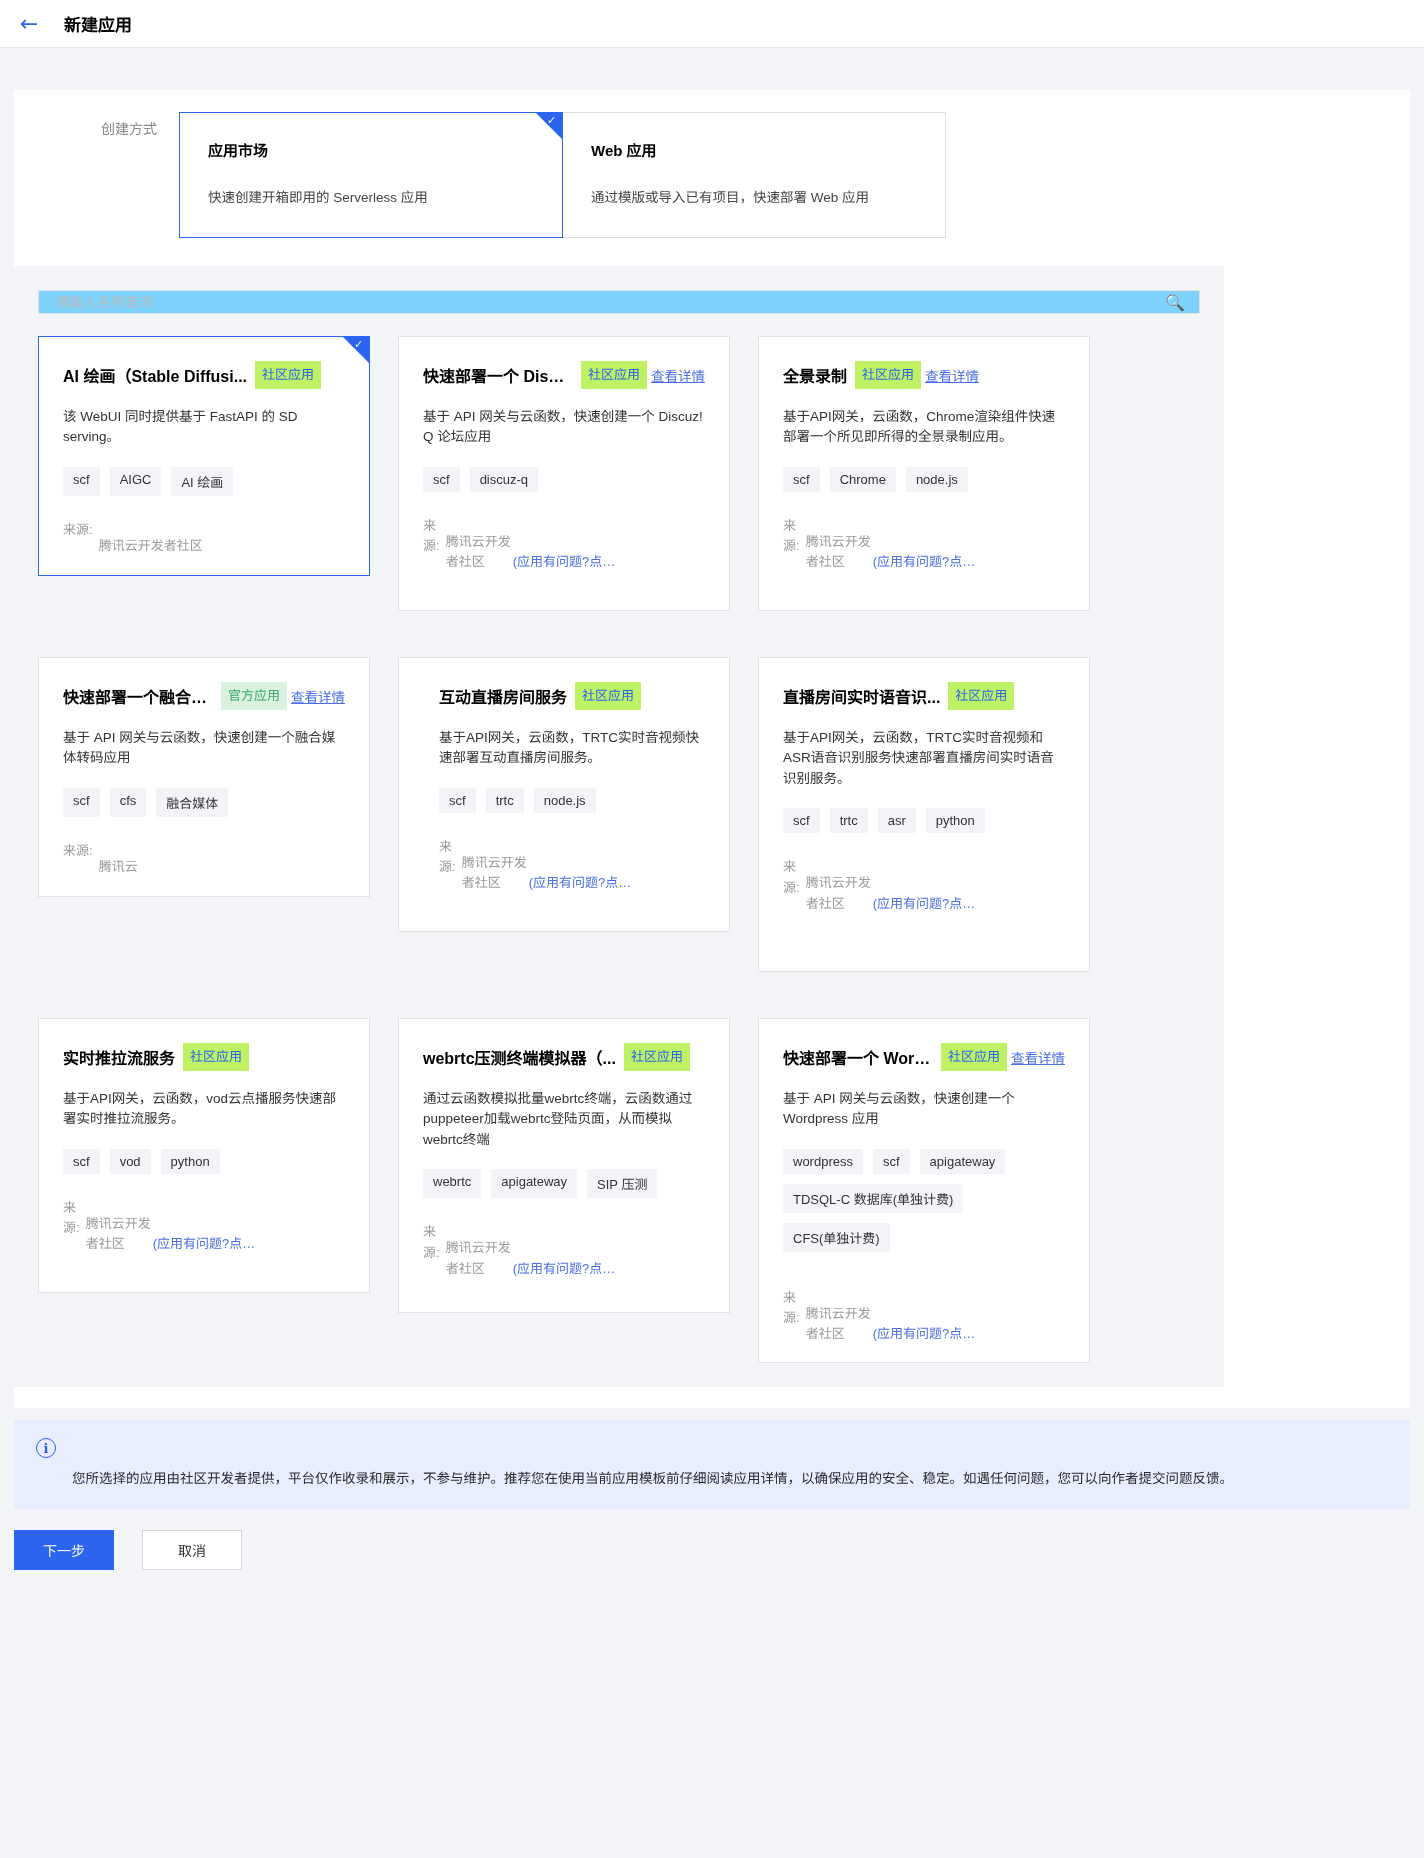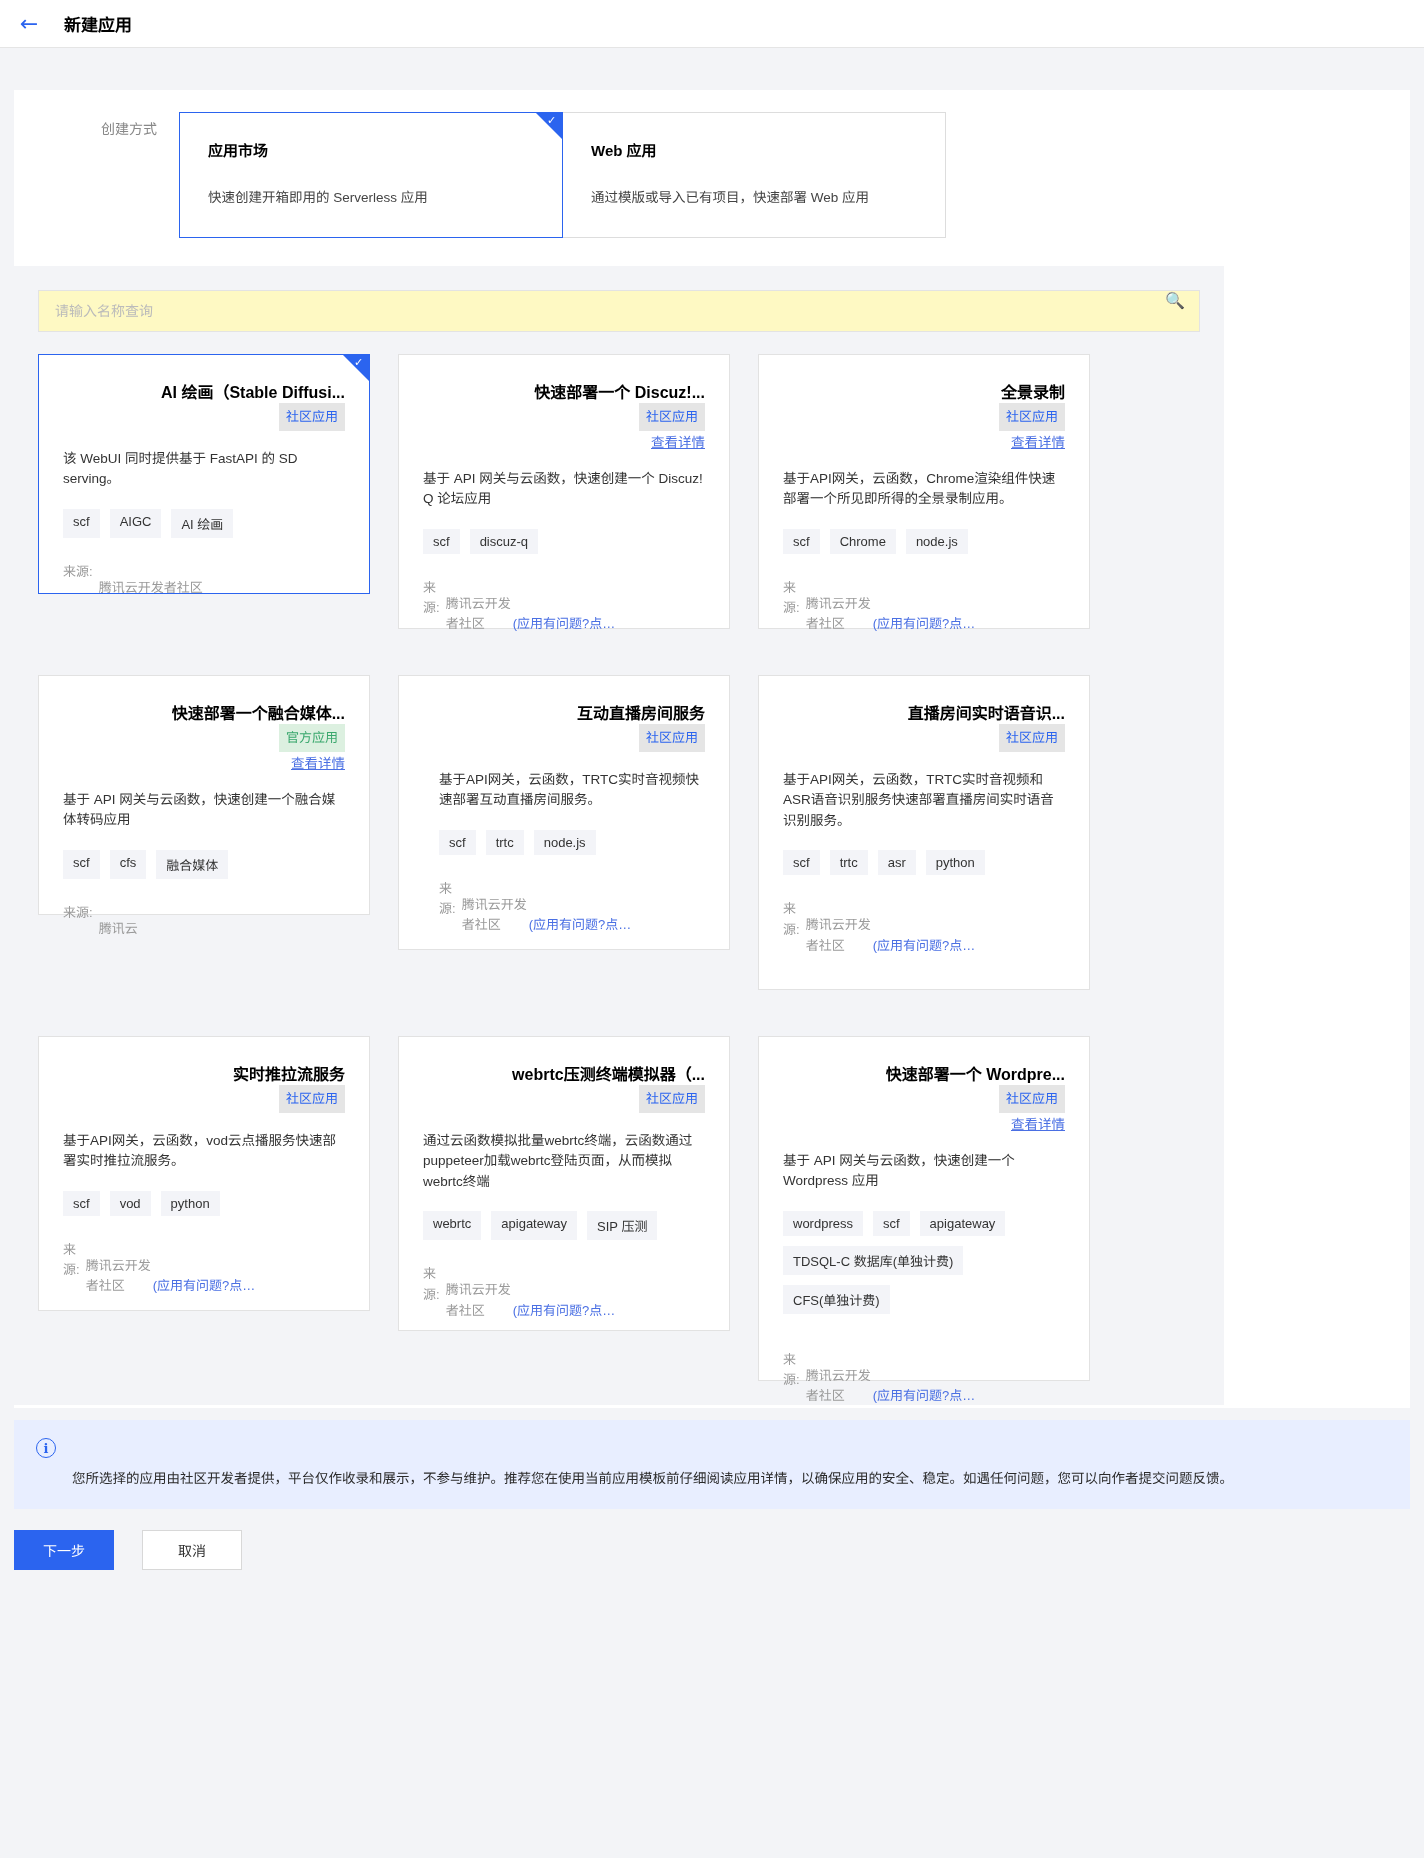--- a/index.html
+++ b/index.html
@@ -65,53 +65,53 @@
     color:#fff; font-size:11px; font-weight:bold;
     font-family:"DejaVu Sans",sans-serif;
   }
 
   
   .tpl-panel{
     background:#f3f4f7; width:1210px; padding:24px;
     position:relative;
   }
   .search-box{
-    height:42px; background:#fef9c3; border:1px solid #e3e3e3;
-    display:flex; padding:0 14px;
+    height:24px; background:#7dd3fc; border:1px solid #e3e3e3;
+    display:flex; align-items:center; padding:0 14px;
     margin-bottom:22px;
   }
   .search-input{
     flex:1; border:none; outline:none; font-size:14px;
     font-family:"Liberation Sans","DejaVu Sans",sans-serif;
     color:#000; background:transparent;
   }
   .search-input::placeholder{ color:#bbb; }
   .search-icon{ color:#666; font-size:16px; font-family:"DejaVu Sans",sans-serif; }
 
   .grid{
     display:grid; grid-template-columns:repeat(3, 332px);
     column-gap:28px; row-gap:46px;
   }
 
   .tpl-card{
     background:#fff; border:1px solid #e2e2e2; position:relative;
     padding:24px 24px 20px 24px; cursor:pointer;
   }
   .tpl-card.selected{ border:1px solid #2b64ef; }
-  .tpl-head{ display:flex; align-items:flex-end; white-space:nowrap;flex-direction:column; }
+  .tpl-head{ display:flex; align-items:center; white-space:nowrap; }
   .tpl-name{
     font-size:16px; font-weight:bold; color:#000;
     max-width:232px; overflow:hidden; text-overflow:ellipsis; white-space:nowrap;
   }
   .badge{
     font-size:13px; padding:5px 7px; margin-left:8px;
     white-space:normal; width:66px; line-height:1.35;
     flex:0 0 auto;
   }
-  .badge.community{ background:#e5e5e5; color:#2b64ef; }
+  .badge.community{ background:#bef264; color:#2b64ef; }
   .badge.official{ background:#dcf0e0; color:#3aa76d; }
   .badge.one-line{ width:auto; white-space:nowrap; }
   .detail-link{
     color:#4a6fe3; font-size:13.5px; text-decoration:underline;
     white-space:nowrap; margin-left:4px;
   }
   .tpl-desc{
     font-size:13.5px; color:#333; line-height:1.55; margin-top:18px;
     min-height:42px;
   }

